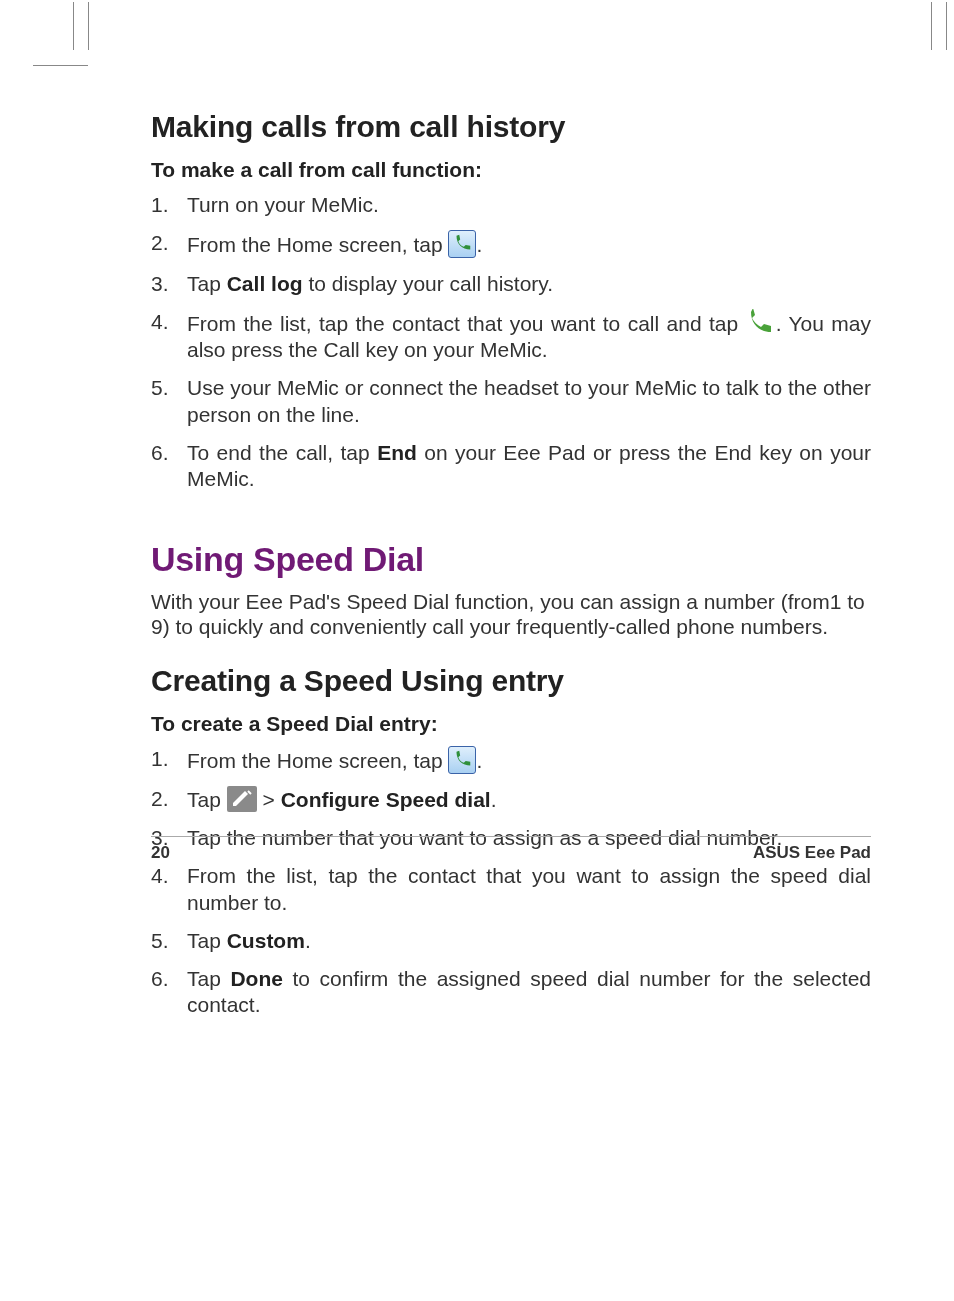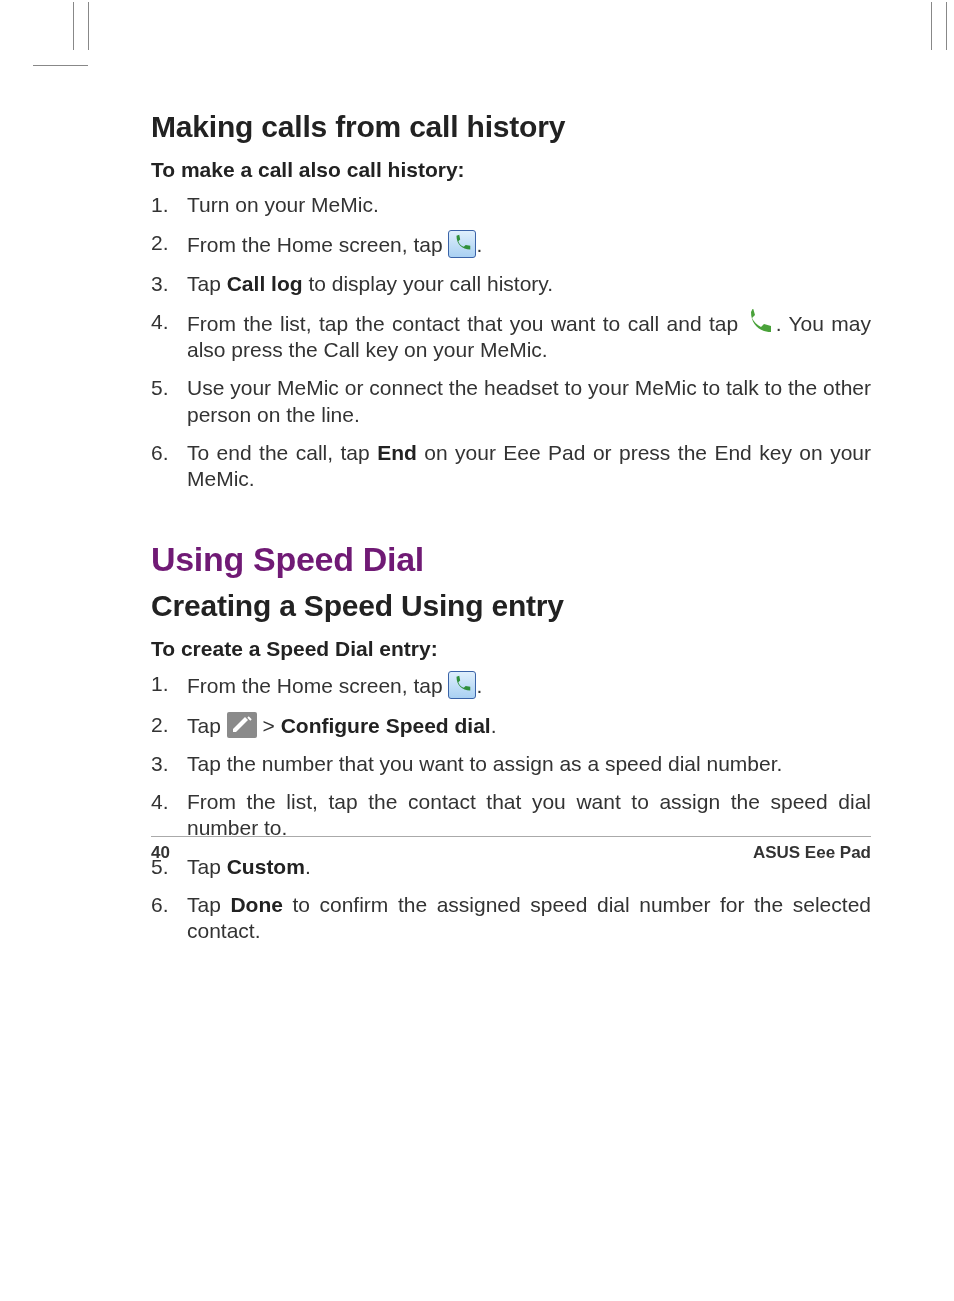--- a/index.html
+++ b/index.html
@@ -40,51 +40,52 @@
 <div class="page">
   <div class="crop-tl-h"></div>
   <div class="crop-tl-v1"></div>
   <div class="crop-tl-v2"></div>
   <div class="crop-tr-v1"></div>
   <div class="crop-tr-v2"></div>
 
   <div class="content">
 
     <h2 class="section">Making calls from call history</h2>
-    <div class="subhead">To make a call also call history:</div>
+    <div class="subhead">To make a call from call function:</div>
     <ol class="steps" id="steps1">
         <li><span class="num">1.</span><span>Turn on your MeMic.</span></li>
         <li><span class="num">2.</span><span>From the Home screen, tap <span class="icon icon-phone-blue"><svg width="22" height="22" viewBox="0 0 24 24">
                 <path d="M6 3c0 9 6 15 15 15l0-4-5-1-2 2c-3-1-5-3-6-6l2-2-1-5z" fill="#2f8f3a"></path>
               </svg></span>.</span></li>
         <li><span class="num">3.</span><span>Tap <b>Call log</b> to display your call history.</span></li>
         <li><span class="num">4.</span><span>From the list, tap the contact that you want to call and tap <span class="icon icon-phone-green"><svg width="30" height="28" viewBox="0 0 30 28">
                 <path d="M5 3c0 12 8 20 20 20l0-6-7-2-3 3c-4-2-7-5-9-9l3-3-2-7z" fill="#4aa23a"></path>
               </svg></span>.  You may also press the Call key on your MeMic.</span></li>
         <li><span class="num">5.</span><span>Use your MeMic or connect the headset to your MeMic to talk to the other person on the line.</span></li>
         <li><span class="num">6.</span><span>To end the call, tap <b>End</b> on your Eee Pad or press the End key on your MeMic.</span></li>
       </ol>
 
     <h1 class="chapter">Using Speed Dial</h1>
+    <p class="lead">With your Eee Pad's Speed Dial function, you can assign a number (from1 to 9) to quickly and conveniently call your frequently-called phone numbers.</p>
 
     <h2 class="section">Creating a Speed Using entry</h2>
     <div class="subhead">To create a Speed Dial entry:</div>
     <ol class="steps" id="steps2">
         <li><span class="num">1.</span><span>From the Home screen, tap <span class="icon icon-phone-blue"><svg width="22" height="22" viewBox="0 0 24 24">
                 <path d="M6 3c0 9 6 15 15 15l0-4-5-1-2 2c-3-1-5-3-6-6l2-2-1-5z" fill="#2f8f3a"></path>
               </svg></span>.</span></li>
         <li><span class="num">2.</span><span>Tap <span class="icon-pencil"><svg width="24" height="22" viewBox="0 0 24 22">
                 <path d="M3 18l3 0 12-12-3-3-12 12z" fill="#fff"></path>
                 <path d="M18 3l3 3" stroke="#fff" stroke-width="2"></path>
               </svg></span> &gt; <b>Configure Speed dial</b>.</span></li>
         <li><span class="num">3.</span><span>Tap the number that you want to assign as a speed dial number.</span></li>
         <li><span class="num">4.</span><span>From the list, tap the contact that you want to assign the speed dial number to.</span></li>
         <li><span class="num">5.</span><span>Tap <b>Custom</b>.</span></li>
         <li><span class="num">6.</span><span>Tap <b>Done</b> to confirm the assigned speed dial number for the selected contact.</span></li>
       </ol>
 
   </div>
 
   <div class="footer">
-    <span class="pn">40</span>
+    <span class="pn">20</span>
     <span class="brand">ASUS Eee Pad</span>
   </div>
 </div>
 
 </body></html>

